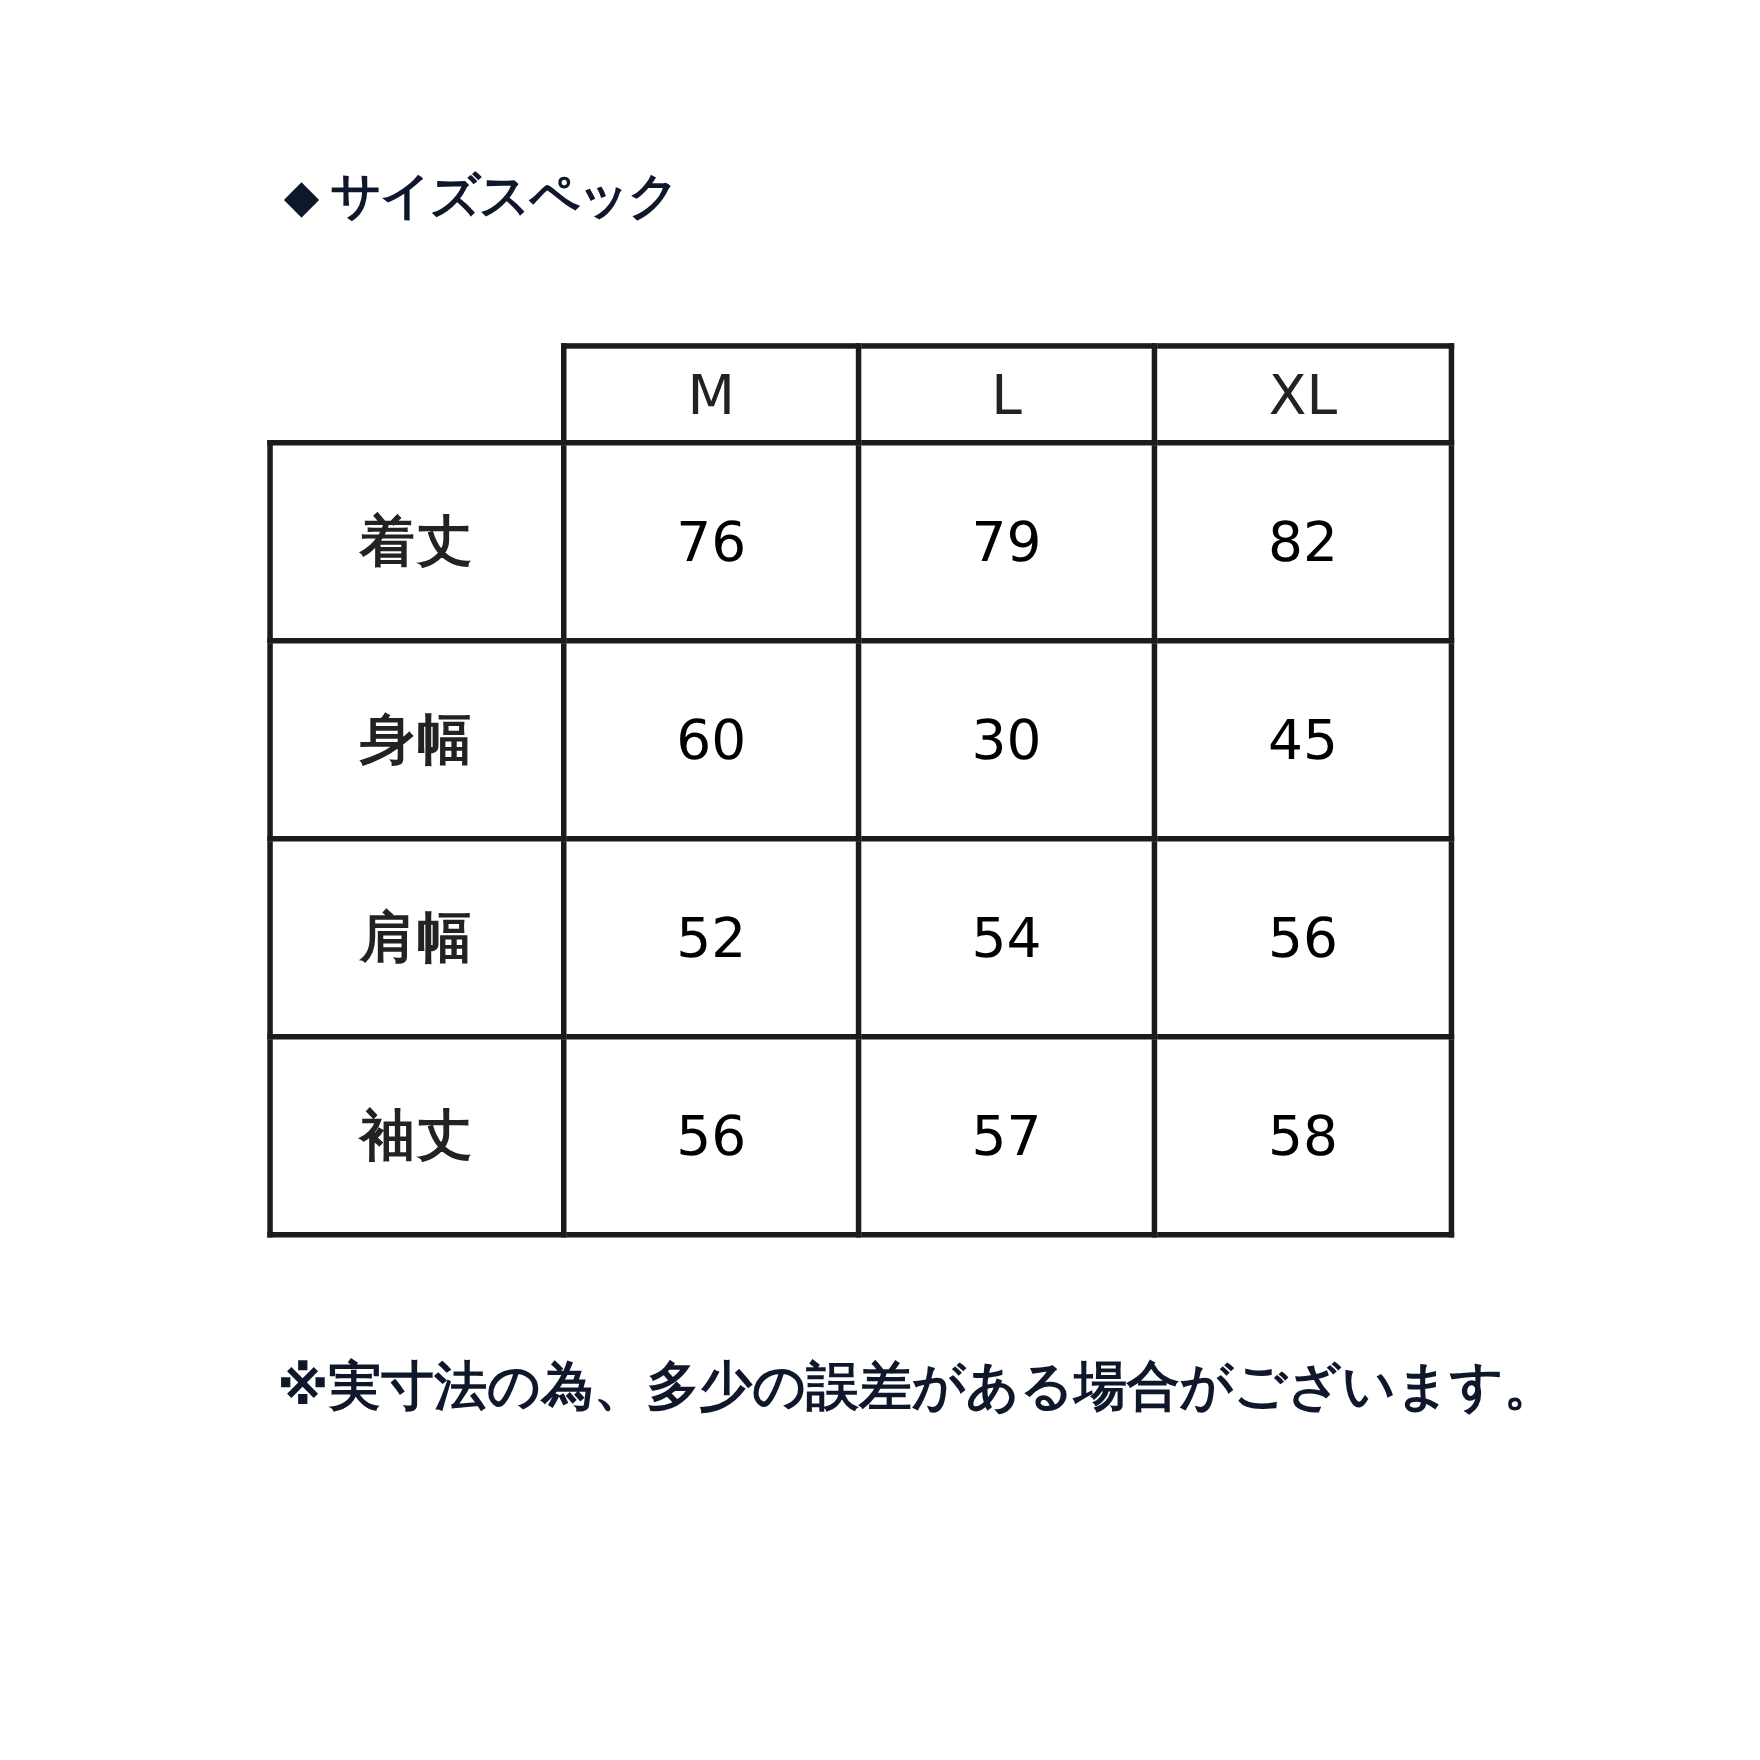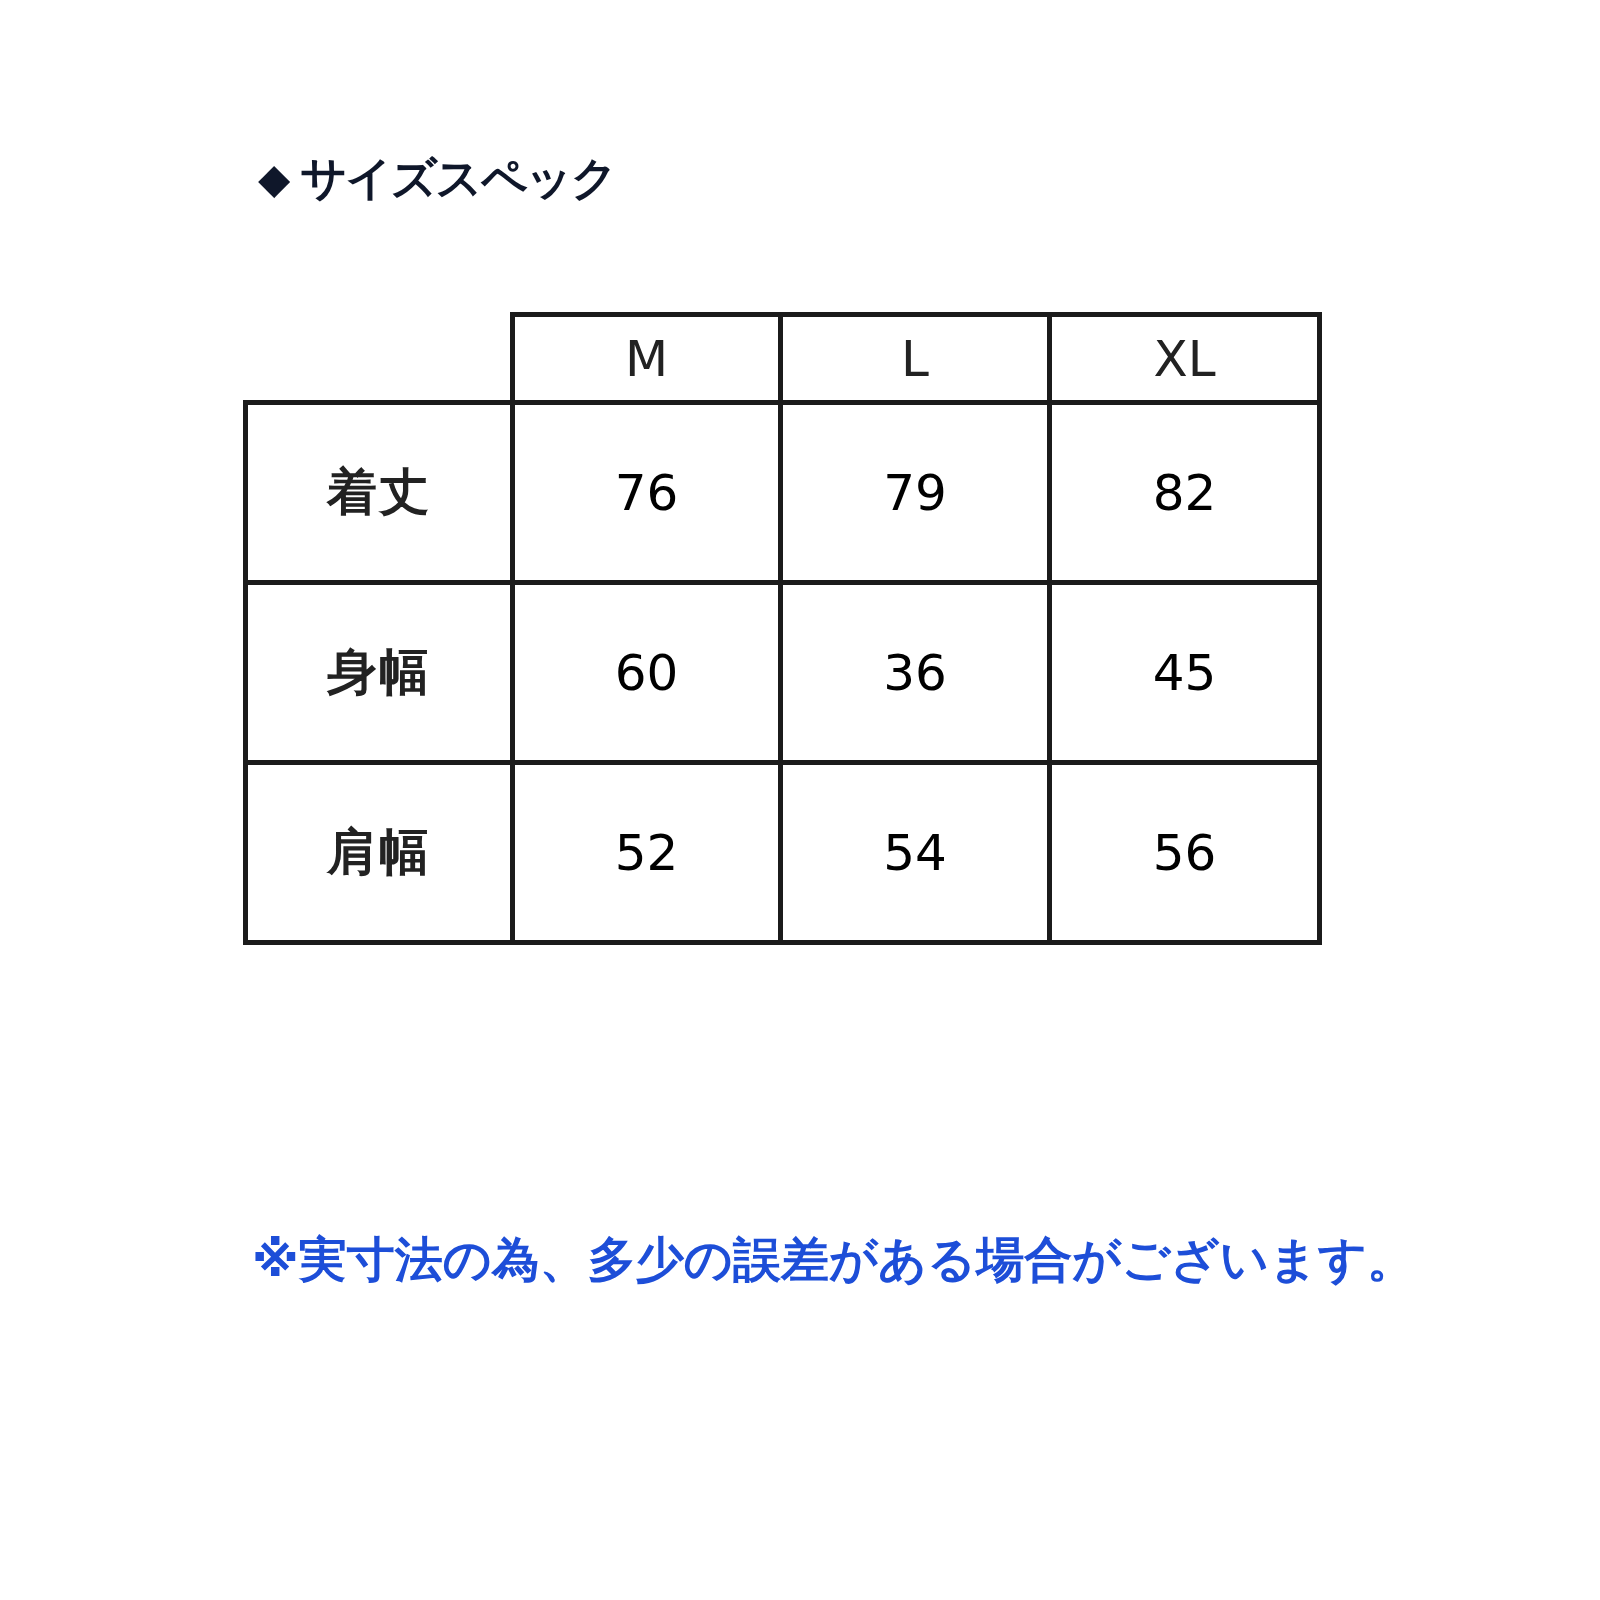--- a/index.html
+++ b/index.html
@@ -75,21 +75,21 @@
   }
 
   
   .footnote {
     position: absolute;
     left: 252px;
     top: 1228px;
     font-size: 48px;
     font-weight: 600;
     letter-spacing: 0px;
-    color: #1d4ed8;
+    color: #0f172a;
     white-space: nowrap;
   }
 </style>
 </head>
 <body>
 
 <div class="title">
   <span class="bullet">◆</span><span>サイズスペック</span>
 </div>
 
@@ -111,25 +111,31 @@
   <tbody>
     <tr class="body-row">
       <th class="row-label">着丈</th>
       <td class="value-cell">76</td>
       <td class="value-cell">79</td>
       <td class="value-cell">82</td>
     </tr>
     <tr class="body-row">
       <th class="row-label">身幅</th>
       <td class="value-cell">60</td>
-      <td class="value-cell">36</td>
+      <td class="value-cell">30</td>
       <td class="value-cell">45</td>
     </tr>
     <tr class="body-row">
       <th class="row-label">肩幅</th>
       <td class="value-cell">52</td>
       <td class="value-cell">54</td>
       <td class="value-cell">56</td>
     </tr>
+    <tr class="body-row">
+      <th class="row-label">袖丈</th>
+      <td class="value-cell">56</td>
+      <td class="value-cell">57</td>
+      <td class="value-cell">58</td>
+    </tr>
   </tbody>
 </table>
 
 <div class="footnote">※実寸法の為、多少の誤差がある場合がございます。</div>
 
 </body></html>

